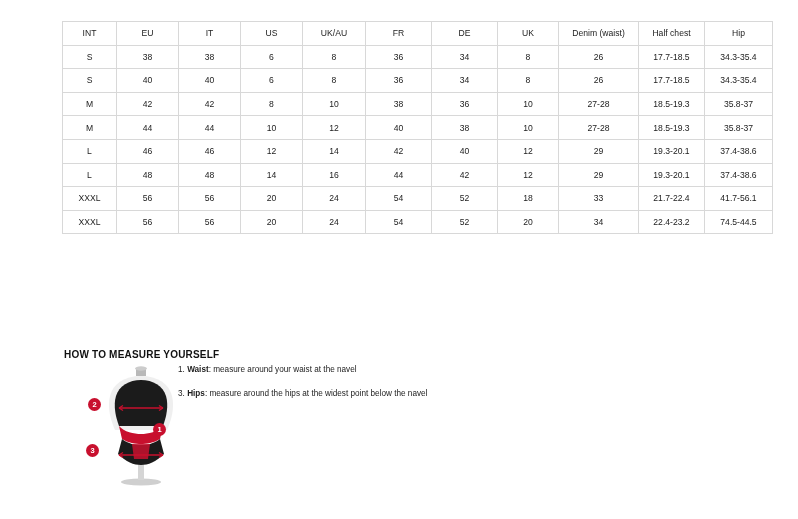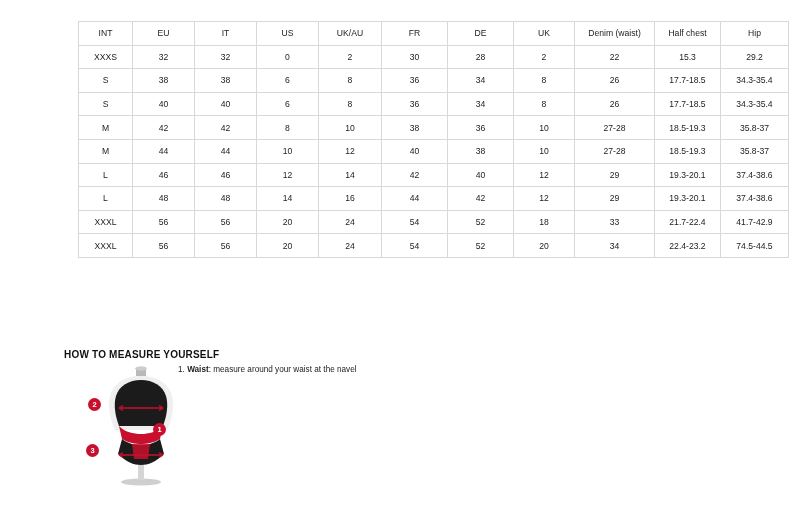--- a/index.html
+++ b/index.html
@@ -14,21 +14,21 @@
   }
   #page {
     position: relative;
     width: 798px;
     height: 519px;
     overflow: hidden;
   }
   
   .table-wrap {
     position: absolute;
-    left: 64px;
+    left: 48px;
     top: 21px;
     width: 670px;
     padding-left: 14px;
   }
   table.size-table {
     border-collapse: collapse;
     width: 670px;
     table-layout: fixed;
   }
   table.size-table td, table.size-table th {
@@ -135,33 +135,20 @@
             <th>FR</th>
             <th>DE</th>
             <th>UK</th>
             <th>Denim (waist)</th>
             <th>Half chest</th>
             <th>Hip</th>
           </tr>
       </thead>
       <tbody id="body-rows">
           <tr>
-            <td>XXXS</td>
-            <td>32</td>
-            <td>32</td>
-            <td>0</td>
-            <td>2</td>
-            <td>30</td>
-            <td>28</td>
-            <td>2</td>
-            <td>22</td>
-            <td>15.3</td>
-            <td>29.2</td>
-          </tr>
-          <tr>
             <td>S</td>
             <td>38</td>
             <td>38</td>
             <td>6</td>
             <td>8</td>
             <td>36</td>
             <td>34</td>
             <td>8</td>
             <td>26</td>
             <td>17.7-18.5</td>
@@ -236,21 +223,21 @@
             <td>XXXL</td>
             <td>56</td>
             <td>56</td>
             <td>20</td>
             <td>24</td>
             <td>54</td>
             <td>52</td>
             <td>18</td>
             <td>33</td>
             <td>21.7-22.4</td>
-            <td>41.7-42.9</td>
+            <td>41.7-56.1</td>
           </tr>
           <tr>
             <td>XXXL</td>
             <td>56</td>
             <td>56</td>
             <td>20</td>
             <td>24</td>
             <td>54</td>
             <td>52</td>
             <td>20</td>
@@ -308,15 +295,16 @@
       </g>
     </svg>
   </div>
 
   <div class="bullet b1">1</div>
   <div class="bullet b2">2</div>
   <div class="bullet b3">3</div>
 
   <div class="steps" id="steps-list">
       <div class="step"><span>1.</span> <b>Waist</b><span>: measure around your waist at the navel</span></div>
+      <div class="step"><span>3.</span> <b>Hips</b><span>: measure around the hips at the widest point below the navel</span></div>
     </div>
 
 </div>
 
 </body></html>

